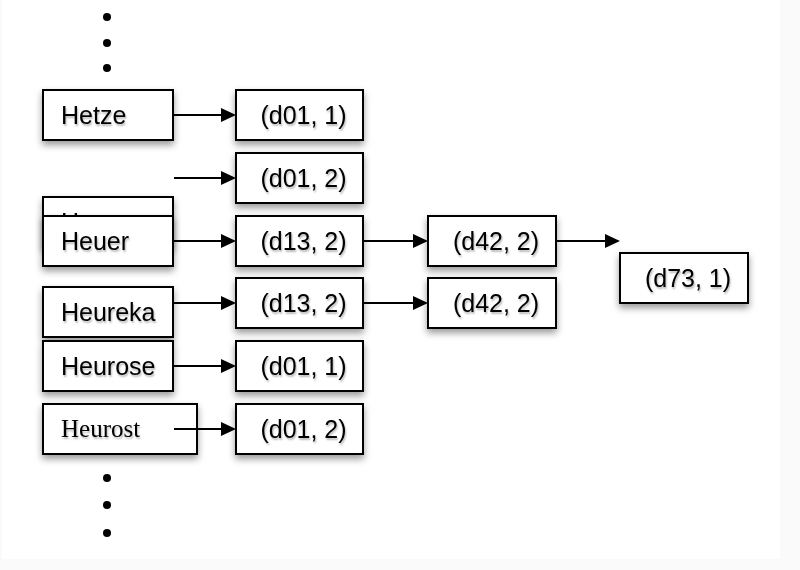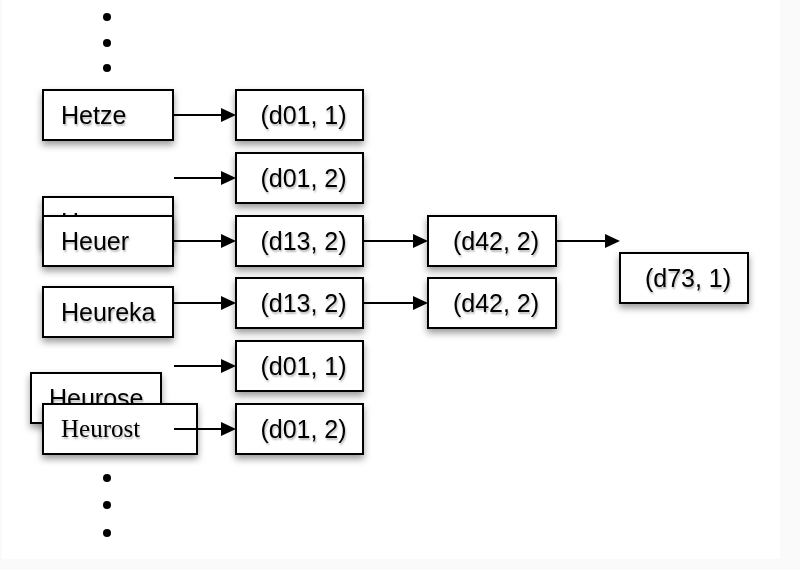--- a/index.html
+++ b/index.html
@@ -136,21 +136,21 @@
       <div class="node posting" style="left: 233px; top: 277px; width: 129px;">
         <span>(d13, 2)</span>
       </div>
       <div class="arrow" style="left: 362px; top: 303px; width: 63px;">
         <div class="shaft"></div>
         <div class="head"></div>
       </div>
       <div class="node posting" style="left: 425px; top: 277px; width: 130px;">
         <span>(d42, 2)</span>
       </div>
-      <div class="node term" style="left: 28px; top: 340px; width: 132px; margin-top: 32px;">
+      <div class="node term" style="left: 40px; top: 340px; width: 132px;">
         <span>Heurose</span>
       </div>
       <div class="arrow" style="left: 172px; top: 366px; width: 61px;">
         <div class="shaft"></div>
         <div class="head"></div>
       </div>
       <div class="node posting" style="left: 233px; top: 340px; width: 129px;">
         <span>(d01, 1)</span>
       </div>
       <div class="node term" style="left: 40px; top: 403px; width: 156px; font-family: Liberation Serif, serif;">

